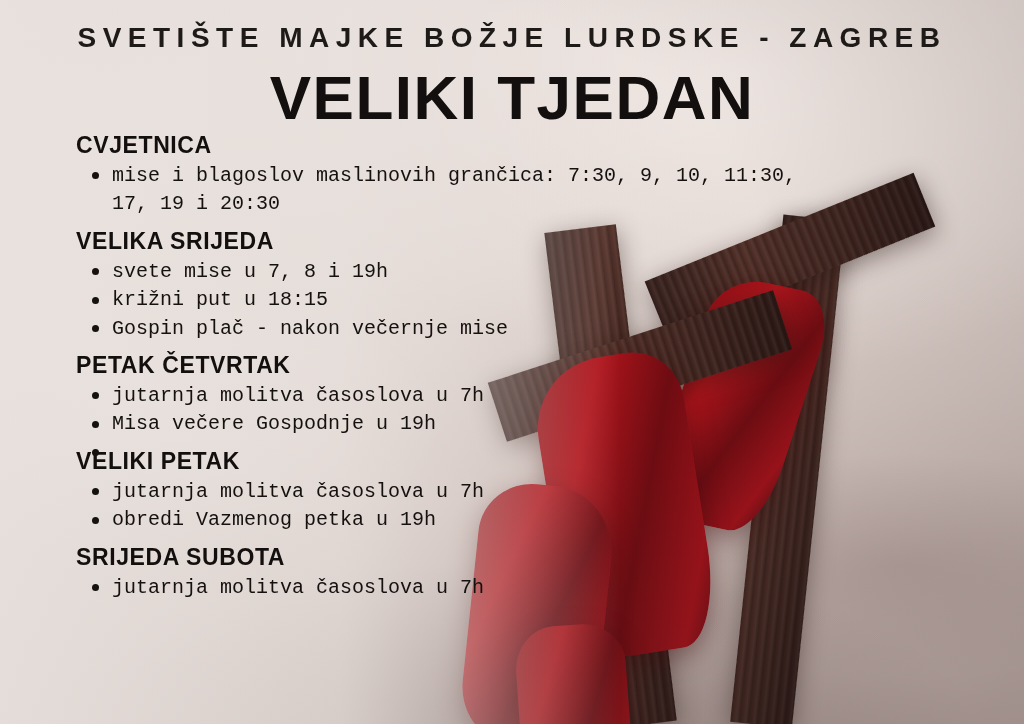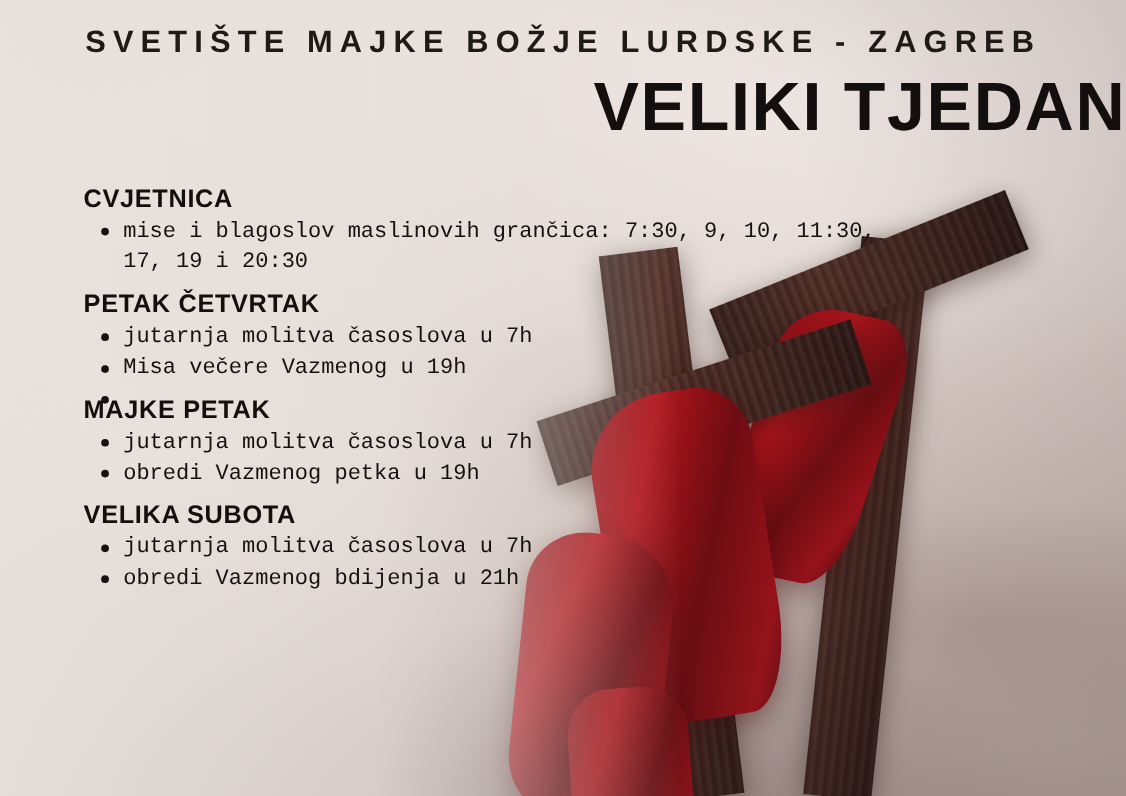--- a/index.html
+++ b/index.html
@@ -161,33 +161,32 @@
     letter-spacing: 6.5px;
     color: #1d1a18;
     white-space: nowrap;
   }
 
   .title {
     position: absolute;
     top: 62px;
     left: 0;
     width: 1024px;
-    text-align: right;
+    text-align: center;
     font-size: 62px;
     font-weight: 700;
     letter-spacing: 1.5px;
     color: #120f0e;
   }
 
   .schedule {
     position: absolute;
     top: 132px;
     left: 64px;
     width: 780px;
-    margin-top: 35px;
   }
 
   .day {
     margin-bottom: 9px;
   }
   .day-title {
     font-size: 23px;
     font-weight: 700;
     color: #130f0e;
     letter-spacing: 0.6px;
@@ -249,41 +248,48 @@
 
     <div class="schedule">
 
       <div class="day">
         <div class="day-title">CVJETNICA</div>
         <ul class="day-items">
           <li><span class="bullet"></span><span>mise i blagoslov maslinovih grančica: 7:30, 9, 10, 11:30, 17, 19 i 20:30</span></li>
         </ul>
       </div>
 
+      <div class="day">
+        <div class="day-title">VELIKA SRIJEDA</div>
+        <ul class="day-items">
+          <li><span class="bullet"></span><span>svete mise u 7, 8 i 19h</span></li>
+          <li><span class="bullet"></span><span>križni put u 18:15</span></li>
+          <li><span class="bullet"></span><span>Gospin plač - nakon večernje mise</span></li>
+        </ul>
+      </div>
 
       <div class="day">
         <div class="day-title">PETAK ČETVRTAK</div>
         <ul class="day-items">
           <li><span class="bullet"></span><span>jutarnja molitva časoslova u 7h</span></li>
-          <li><span class="bullet"></span><span>Misa večere Vazmenog u 19h</span></li>
+          <li><span class="bullet"></span><span>Misa večere Gospodnje u 19h</span></li>
           <li><span class="bullet"></span></li>
         </ul>
       </div>
 
       <div class="day">
-        <div class="day-title">MAJKE PETAK</div>
+        <div class="day-title">VELIKI PETAK</div>
         <ul class="day-items">
           <li><span class="bullet"></span><span>jutarnja molitva časoslova u 7h</span></li>
           <li><span class="bullet"></span><span>obredi Vazmenog petka u 19h</span></li>
         </ul>
       </div>
 
       <div class="day">
-        <div class="day-title">VELIKA SUBOTA</div>
+        <div class="day-title">SRIJEDA SUBOTA</div>
         <ul class="day-items">
           <li><span class="bullet"></span><span>jutarnja molitva časoslova u 7h</span></li>
-          <li><span class="bullet"></span><span>obredi Vazmenog bdijenja u 21h</span></li>
         </ul>
       </div>
 
     </div>
   </div>
 </div>
 
 </body></html>

